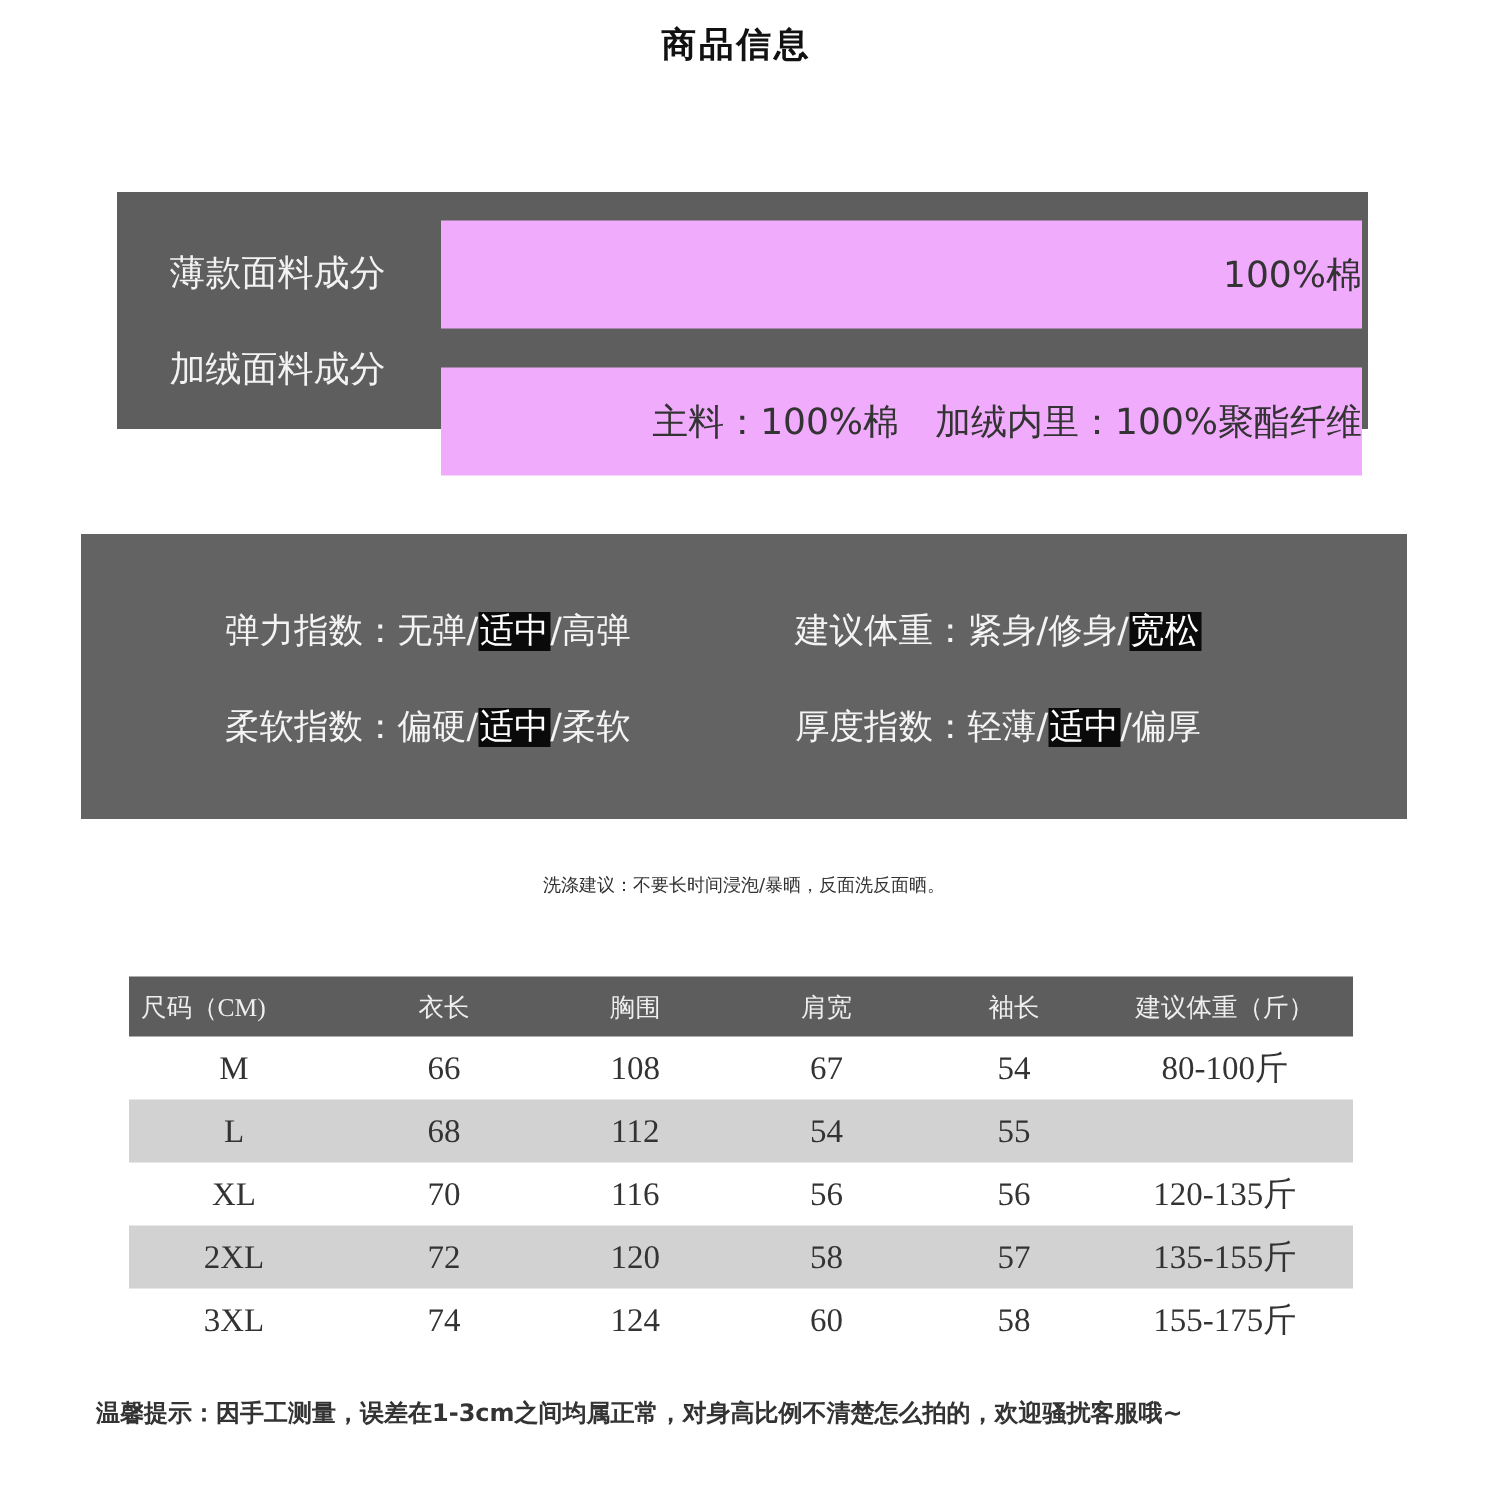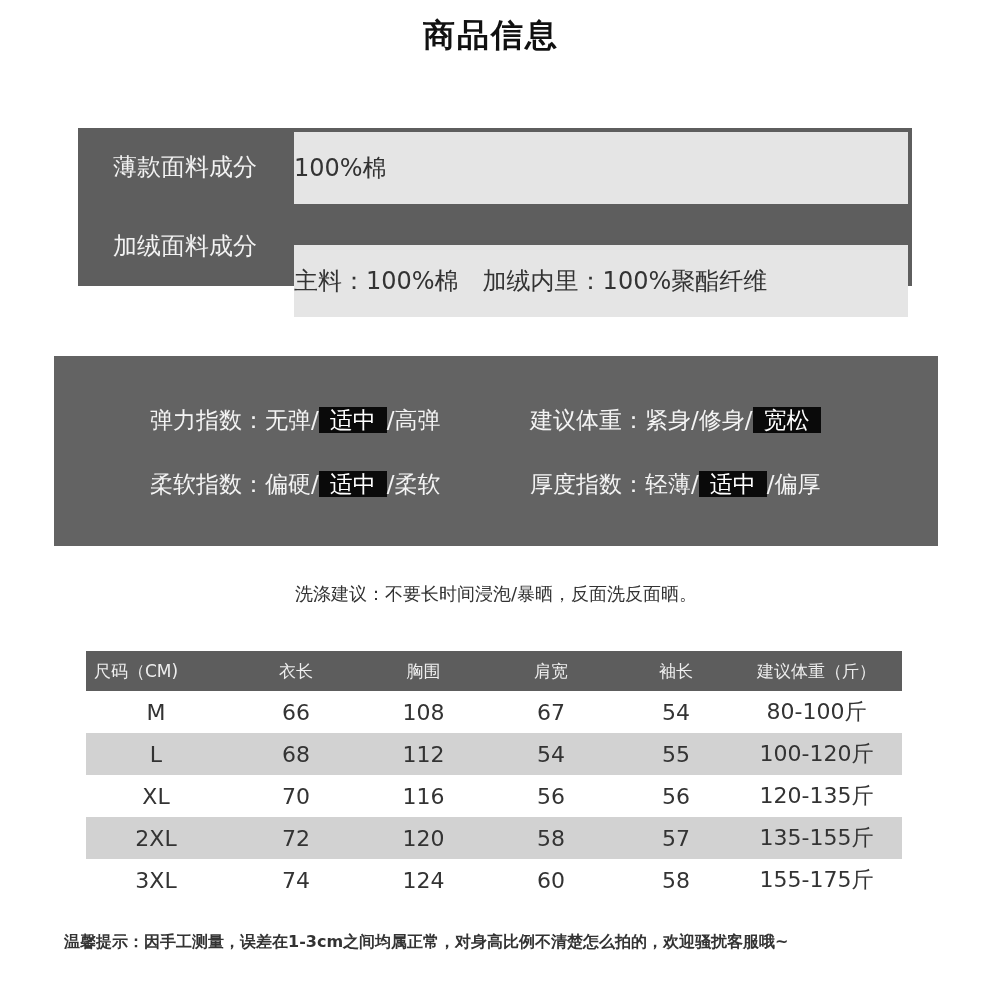--- a/index.html
+++ b/index.html
@@ -1,29 +1,29 @@
 <!DOCTYPE html>
 <html><head>
 <meta charset="utf-8">
 <style>
   html,body{margin:0;padding:0;background:#fff;}
   body{width:992px;height:992px;position:relative;overflow:hidden;font-family:"DejaVu Sans","Liberation Sans",sans-serif;color:#222;}
-  .title{position:absolute;top:14px;left:0;width:982px;text-align:center;font-size:32px;font-weight:bold;color:#111;letter-spacing:2px;}
+  .title{position:absolute;top:14px;left:0;width:982px;text-align:center;font-size:23px;font-weight:bold;color:#111;letter-spacing:2px;}
   .fabric{position:absolute;left:78px;top:128px;width:834px;height:158px;background:#5e5e5e;box-sizing:border-box;}
   .fabric .row{position:absolute;left:0;width:834px;height:78px;}
-  .fabric .row.r1{top:0;}
+  .fabric .row.r1{top:15px;}
   .fabric .row.r2{top:79px;}
   .fabric .label{position:absolute;left:0;top:0;width:214px;height:78px;line-height:78px;text-align:center;color:#f2f2f2;font-size:24px;}
-  .fabric .val{position:absolute;left:216px;top:4px;width:614px;height:72px;background:#e5e5e5;line-height:72px;text-align:left;font-size:24px;color:#333;}
+  .fabric .val{position:absolute;left:216px;top:4px;width:614px;height:72px;background:#f0abfc;line-height:72px;text-align:right;font-size:24px;color:#333;}
   .fabric .row.r2 .val{top:2px;height:72px;margin-top:36px;}
   .index{position:absolute;left:54px;top:356px;width:884px;height:190px;background:#636363;}
   .index .item{position:absolute;color:#f4f4f4;font-size:23px;white-space:nowrap;}
-  .index .hl{background:#0a0a0a;color:#fff;padding:0 11px;}
-  .wash{position:absolute;top:582px;left:0;width:992px;text-align:center;font-size:18px;color:#333;}
-  .size{position:absolute;left:86px;top:651px;width:816px;}
+  .index .hl{background:#0a0a0a;color:#fff;padding:0 1px;}
+  .wash{position:absolute;top:582px;left:0;width:992px;text-align:center;font-size:12px;color:#333;}
+  .size{position:absolute;left:86px;top:651px;width:816px;font-family:Liberation Serif, serif;}
   .size .hdr{height:40px;background:#5d5d5d;display:flex;color:#eee;font-size:17px;align-items:center;}
   .size .r{height:42px;display:flex;align-items:center;font-size:22px;color:#333;}
   .size .r.g{background:#d2d2d2;}
   .size .c{text-align:center;}
   .c0{width:140px;}.c1{width:140px;}.c2{width:115px;}.c3{width:140px;}.c4{width:110px;}.c5{width:171px;}
   .size .hdr .c0{text-align:left;padding-left:8px;width:132px;}
   .tip{position:absolute;top:932px;left:64px;font-size:16px;color:#333;white-space:nowrap;font-weight:bold;}
 </style>
 </head>
 <body>
@@ -74,21 +74,20 @@
     <div class="c c3">67</div>
     <div class="c c4">54</div>
     <div class="c c5">80-100斤</div>
   </div>
   <div class="r g">
     <div class="c c0">L</div>
     <div class="c c1">68</div>
     <div class="c c2">112</div>
     <div class="c c3">54</div>
     <div class="c c4">55</div>
-    <div class="c c5">100-120斤</div>
   </div>
   <div class="r">
     <div class="c c0">XL</div>
     <div class="c c1">70</div>
     <div class="c c2">116</div>
     <div class="c c3">56</div>
     <div class="c c4">56</div>
     <div class="c c5">120-135斤</div>
   </div>
   <div class="r g">

